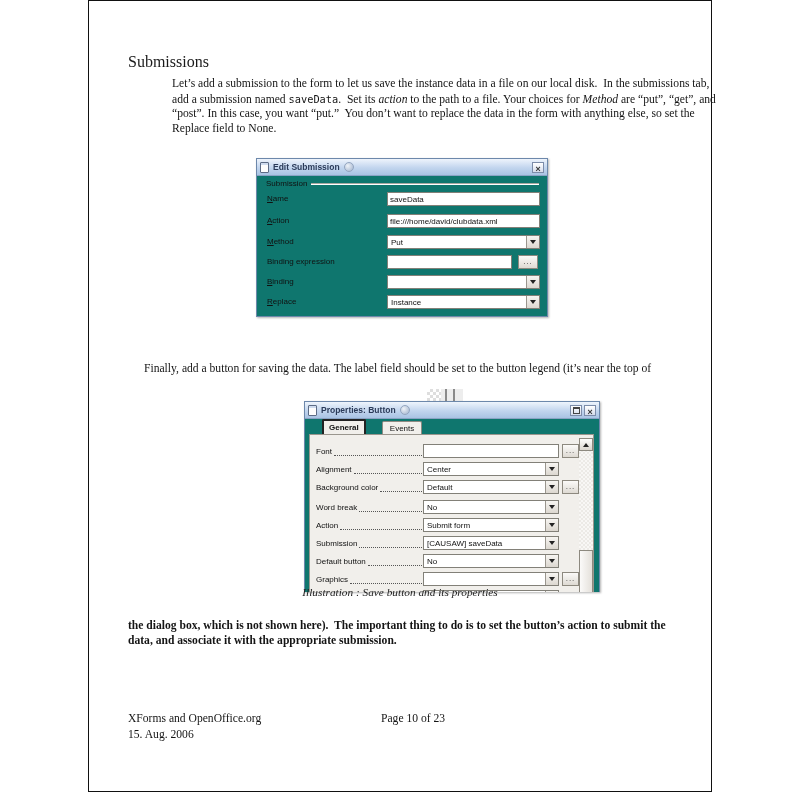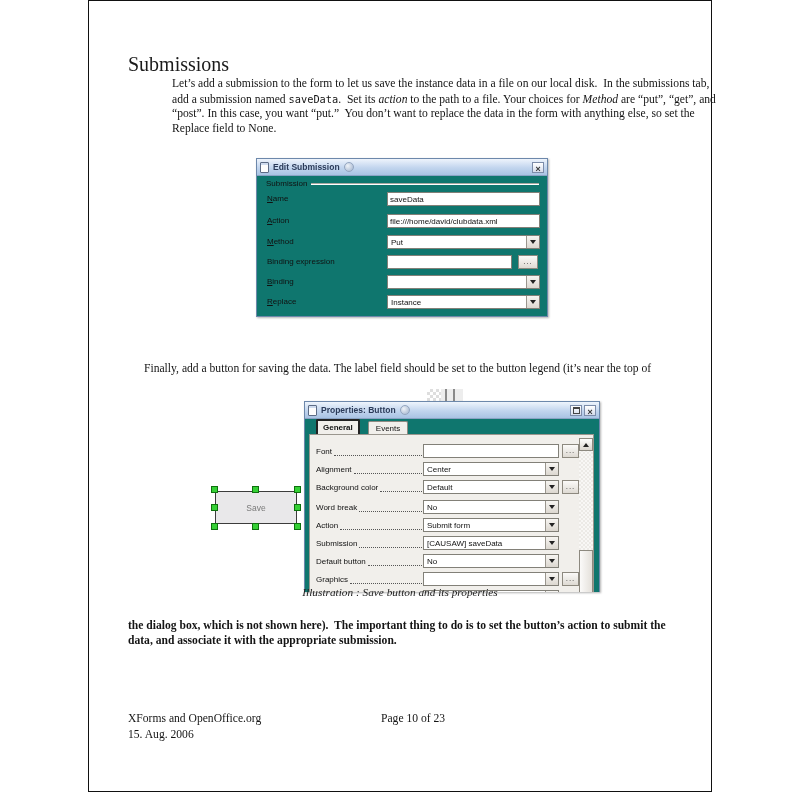--- a/index.html
+++ b/index.html
@@ -1,21 +1,21 @@
 <!DOCTYPE html>
 <html><head>
 <meta charset="utf-8">
 <style>
   html,body{margin:0;padding:0;background:#fff;}
   .canvas{position:relative;width:800px;height:800px;background:#fff;overflow:hidden;
           font-family:"Liberation Serif",serif;}
   .page{position:absolute;left:88px;top:0;width:622px;height:790px;border:1px solid #111;background:#fff;}
 
   
-  .h1{position:absolute;left:39px;top:52px;font-size:20px;color:#1a1a1a;margin:0;font-weight:normal;}
+  .h1{position:absolute;left:39px;top:52px;font-size:16px;color:#1a1a1a;margin:0;font-weight:normal;}
   .body-p{position:absolute;font-size:11.6px;line-height:14.6px;color:#141414;margin:0;white-space:pre-wrap;}
   .p1{left:56px;top:76px;width:548px;margin-left:27px;}
   .p2{left:55px;top:361px;width:548px;}
   .p3{left:39px;top:618px;width:548px;font-weight:bold;}
   .mono{font-family:"DejaVu Sans Mono",monospace;font-size:10.3px;}
   .ital{font-style:italic;}
   .caption{position:absolute;left:0;width:100%;text-align:center;font-style:italic;font-size:11.3px;color:#222;}
   .cap1{top:317px;}
   .cap2{top:585px;font-family:Liberation Serif, serif;}
   .foot{position:absolute;font-size:11.6px;color:#141414;}
@@ -64,21 +64,21 @@
         font-family:"Liberation Sans",sans-serif;}
   .morebtn i::before{content:"...";font-style:normal;font-size:8px;line-height:5px;color:#333;letter-spacing:1px;}
 
   
   .d1r0{top:33px;} .d1r1{top:55px;} .d1r2{top:76px;} .d1r3{top:96px;} .d1r4{top:116px;} .d1r5{top:136px;}
   .d1f{left:130px;width:153px;}
   .d1f-short{left:130px;width:125px;}
   .d1more{left:261px;top:96px;width:20px;}
 
   
-  .tabs{position:absolute;left:11px;top:17px;height:15px;display:flex;align-items:flex-end;gap:8px;}
+  .tabs{position:absolute;left:17px;top:17px;height:15px;display:flex;align-items:flex-end;gap:16px;}
   .tab{font-family:"Liberation Sans",sans-serif;font-size:8px;color:#111;background:#f1efeb;
        border:1px solid #8f8b83;border-bottom:none;border-radius:2px 2px 0 0;padding:2px 7px 1px 7px;}
   .tab.active{font-weight:bold;border:2px solid #222;border-bottom:none;padding:2px 5px 2px 5px;}
   .tabpage{position:absolute;left:4px;top:32px;width:285px;height:170px;border:1px solid #9a968e;
        box-sizing:border-box;background:#f1efeb;padding-left:37px;}
   .prow{position:absolute;left:6px;height:14px;display:flex;align-items:center;width:240px;}
   .plbl{font-family:"Liberation Sans",sans-serif;font-size:8px;color:#111;white-space:nowrap;}
   .leader{flex:1;border-bottom:1px dotted #555;height:8px;margin:0 2px;}
   .p2f{left:113px;width:136px;}
   .p2more{left:252px;width:17px;}
@@ -318,31 +318,20 @@
 
       <div class="sbar">
         <span class="sbtn">
               <i class="tri-up"></i>
             </span>
         <span class="sthumb"></span>
       </div>
     </div>
   </div>
 
-  <div class="selwrap">
-    <span class="savebtn">Save</span>
-    <span class="hdl h-tl"></span>
-    <span class="hdl h-tc"></span>
-    <span class="hdl h-tr"></span>
-    <span class="hdl h-ml"></span>
-    <span class="hdl h-mr"></span>
-    <span class="hdl h-bl"></span>
-    <span class="hdl h-bc"></span>
-    <span class="hdl h-br"></span>
-  </div>
 
   <div class="caption cap2">Illustration : Save button and its properties</div>
 
   <p class="body-p p3">the dialog box, which is not shown here).  The important thing to do is to set the button’s action to submit the data, and associate it with the appropriate submission.</p>
 
   <div class="foot foot-title">XForms and OpenOffice.org</div>
   <div class="foot foot-page">Page 10 of 23</div>
   <div class="foot foot-date">15. Aug. 2006</div>
 
  </div>

